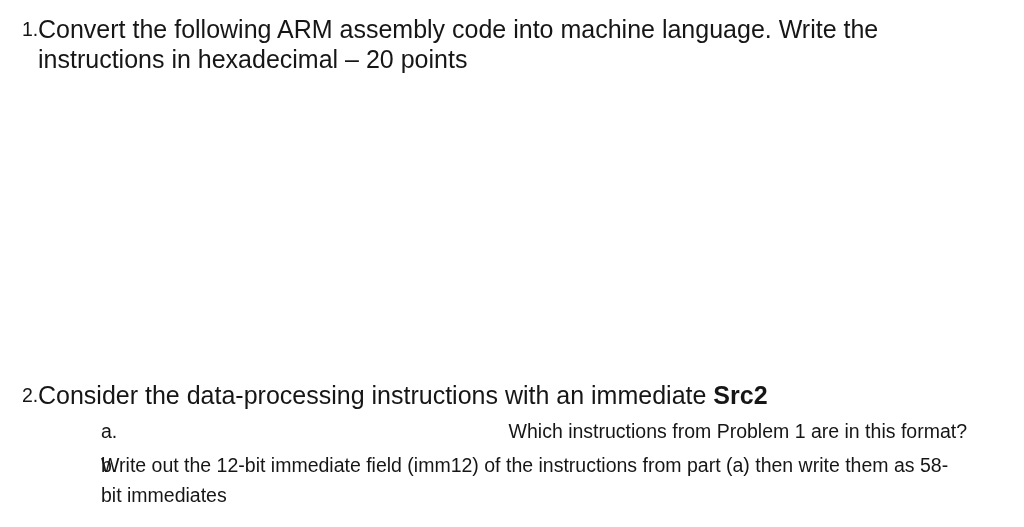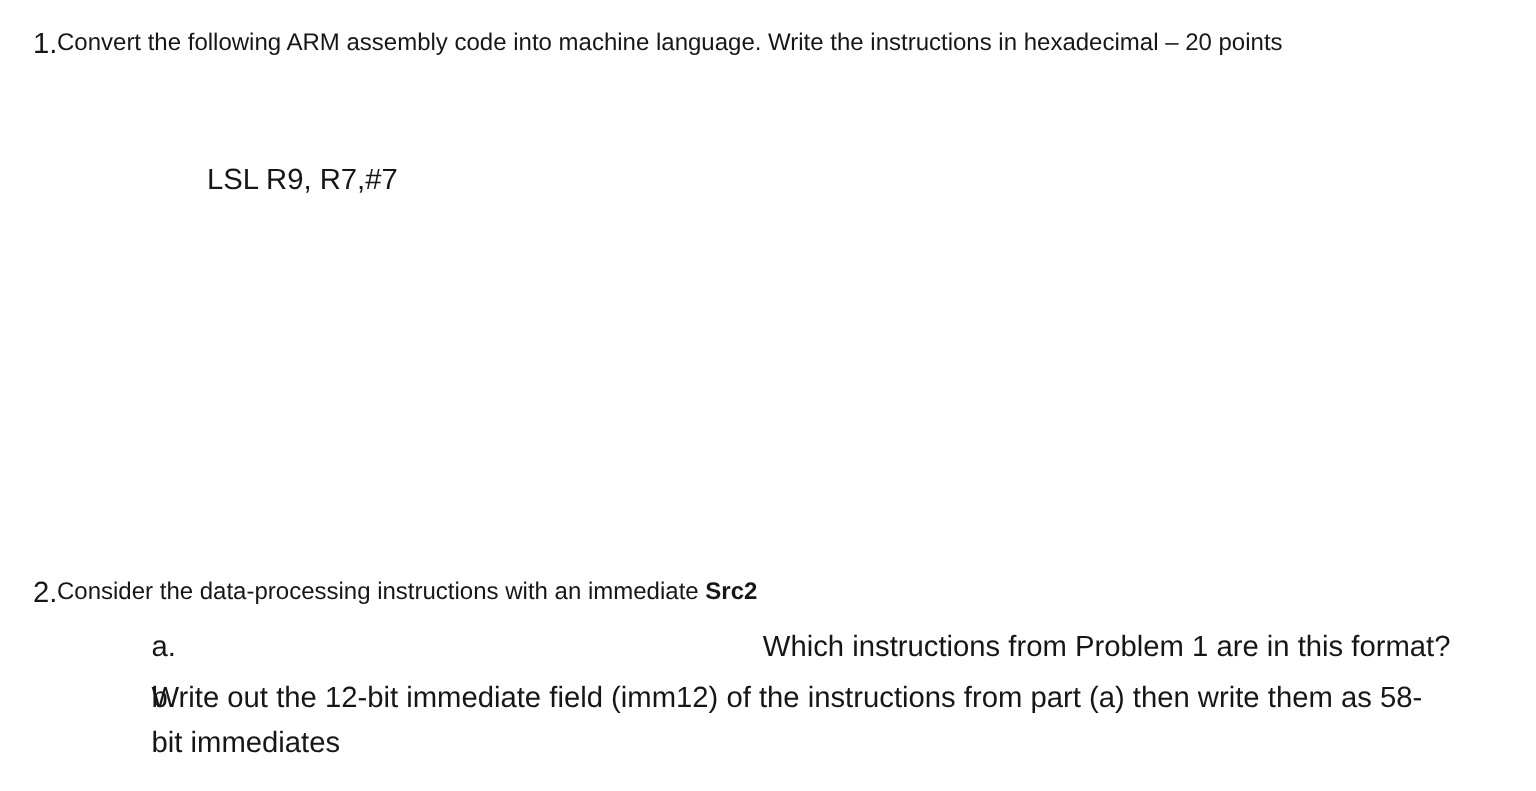--- a/index.html
+++ b/index.html
@@ -41,21 +41,21 @@
     box-sizing: border-box;
     font-size: 19.5px;
     line-height: 30px;
     color: #161616;
   }
   .problem-body {
     flex: 1 1 auto;
     padding-right: 18px;
   }
   .problem-text {
-    font-size: 16px;
+    font-size: 25px;
     line-height: 30px;
     color: #161616;
     margin: 0;
     max-width: 890px;
   }
   .problem-text .bold {
     font-weight: bold;
     text-align: right;
   }
 
@@ -117,21 +117,20 @@
   <div class="problem" id="problem-1">
     <div class="problem-row">
       <div class="marker">1.</div>
       <div class="problem-body">
         <p class="problem-text">Convert the following ARM assembly code into machine language. Write the instructions in hexadecimal – 20 points</p>
       </div>
     </div>
   </div>
 
   <ul class="code-list">
-    <li class="code-line">LSL R9, R7,#7</li>
   </ul>
 
   <div class="problem" id="problem-2">
     <div class="problem-row">
       <div class="marker">2.</div>
       <div class="problem-body">
         <p class="problem-text"><span>Consider the data-processing instructions with an immediate </span><span class="bold">Src2</span></p>
       </div>
     </div>
   </div>

